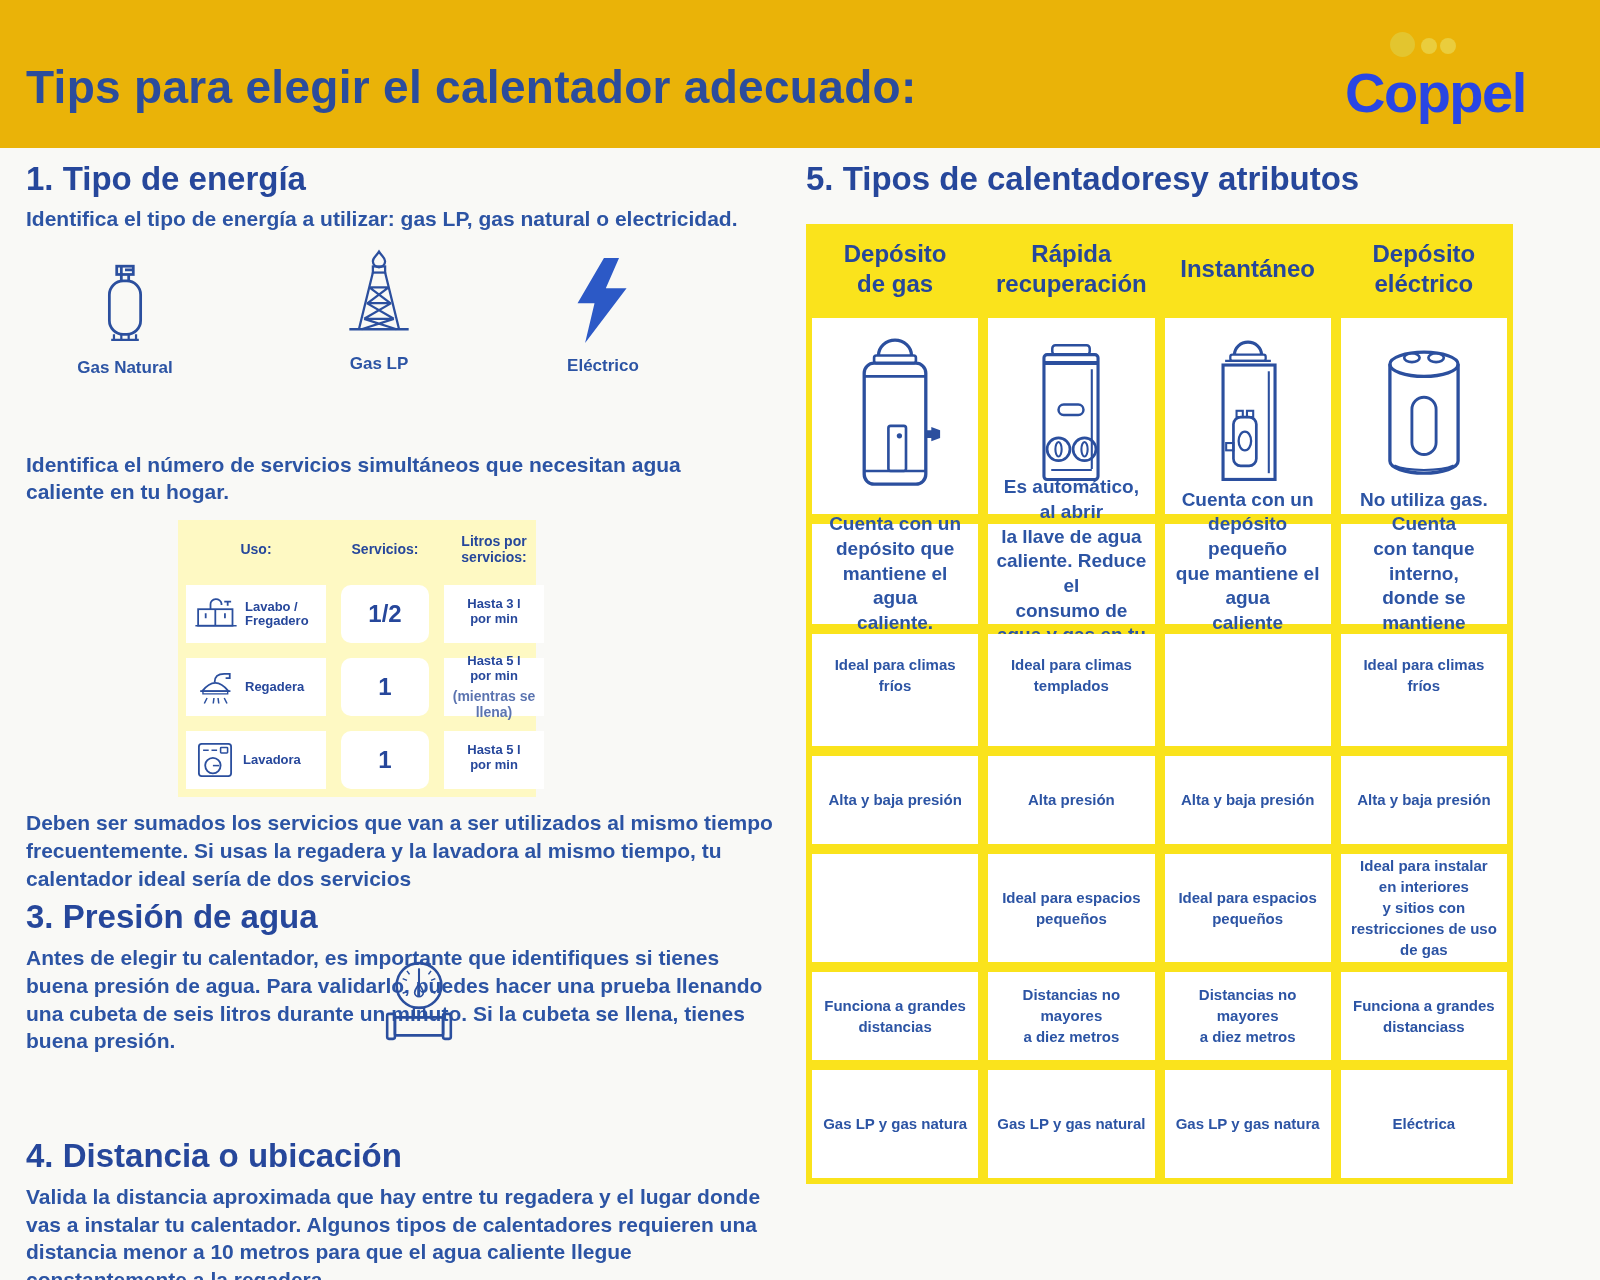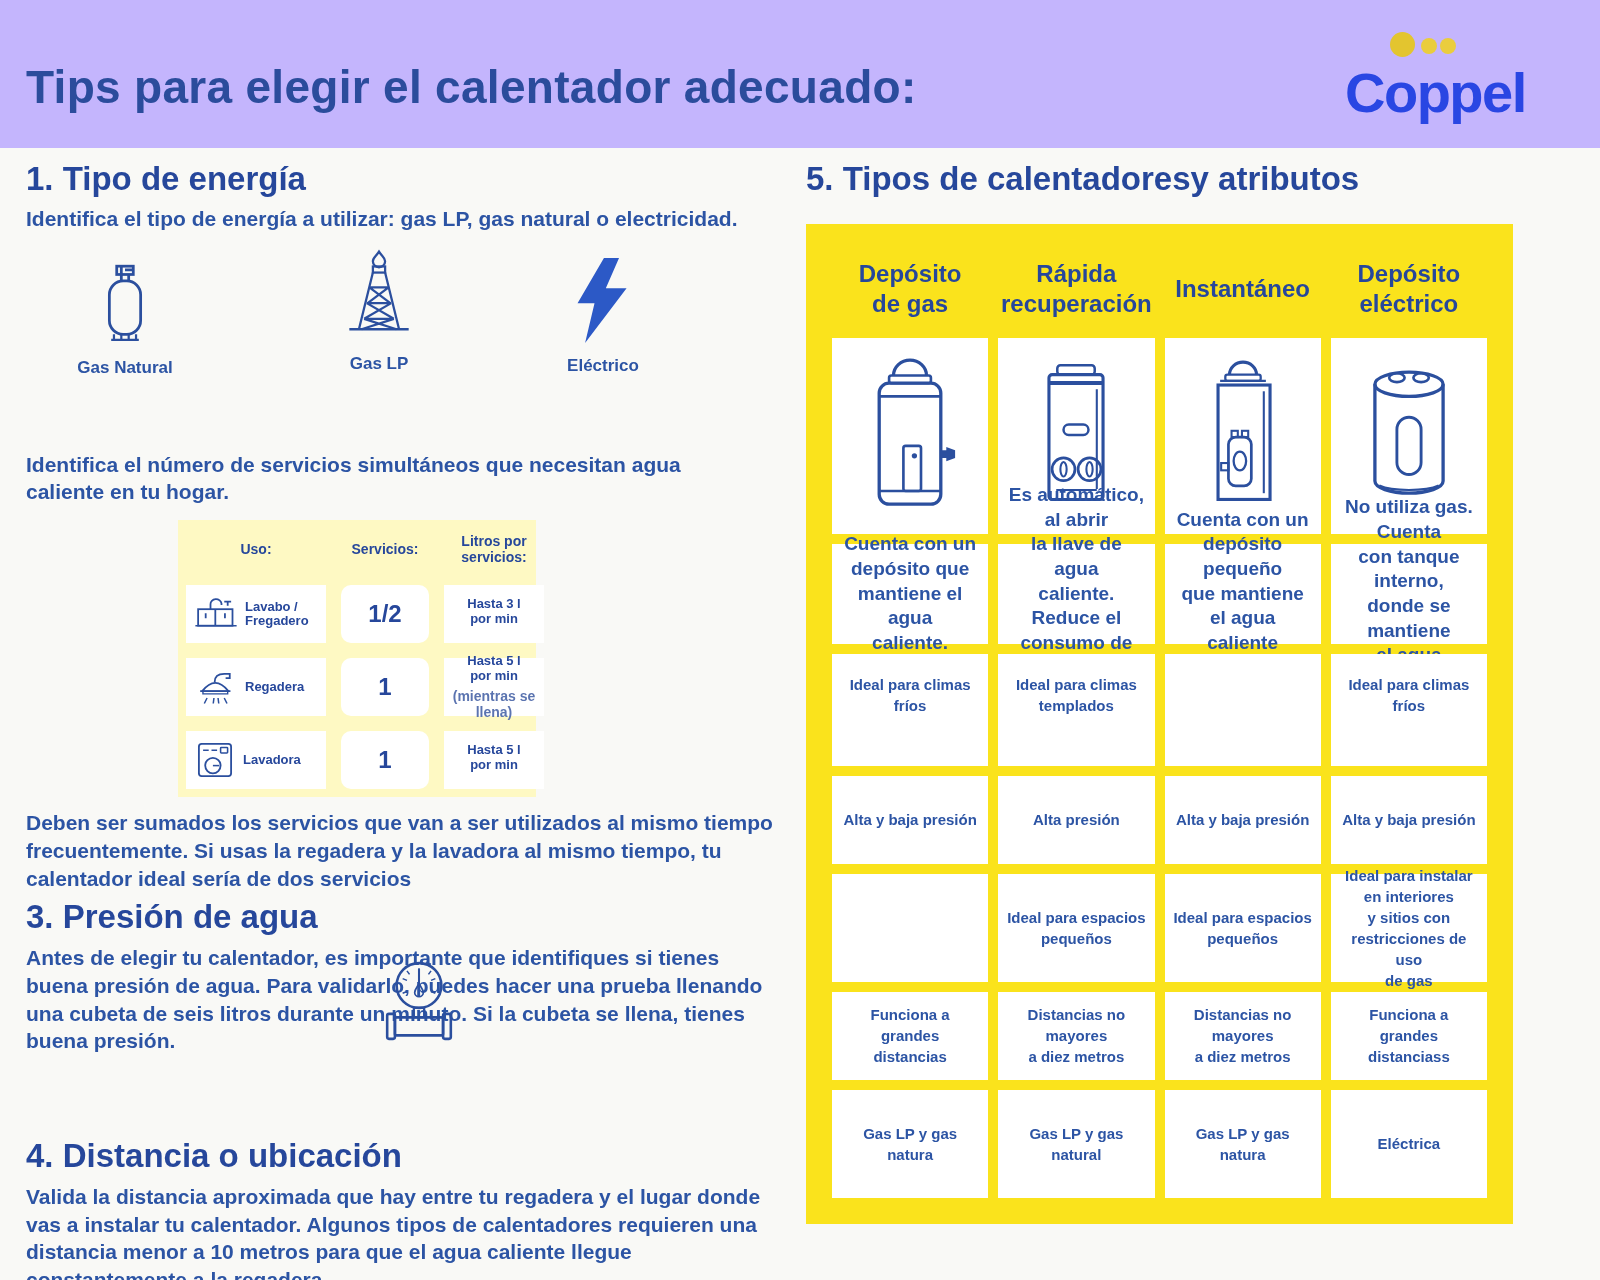--- a/index.html
+++ b/index.html
@@ -3,21 +3,21 @@
 <meta charset="utf-8">
 <style>
   * { margin:0; padding:0; box-sizing:border-box; }
   html,body { background:#e8e8e8; }
   body { font-family:"Liberation Sans", sans-serif; }
   .page{
     position:relative; width:1600px; height:1280px;
     background:#F9F9F6; overflow:hidden; margin:0 auto;
   }
   
-  .band{ position:absolute; left:0; top:0; width:1600px; height:148px; background:#c4b5fd; }
+  .band{ position:absolute; left:0; top:0; width:1600px; height:148px; background:#eab308; }
   .main-title{
     position:absolute; left:26px; top:60px; font-size:46px; font-weight:bold;
     color:#2B4C9C; letter-spacing:.3px;
   }
   .logo{ position:absolute; left:1345px; top:26px; width:180px; height:110px; }
   .logo-dot{ position:absolute; border-radius:50%; }
   .logo-dot.d1{ left:45px; top:6px;  width:25px; height:25px; background:#E3C52F; }
   .logo-dot.d2{ left:76px; top:12px; width:16px; height:16px; background:#EACD3D; }
   .logo-dot.d3{ left:95px; top:12px; width:16px; height:16px; background:#EACD3D; }
   .logo-text{
@@ -58,21 +58,21 @@
   .cap-lit .lmain{ font-size:13px; font-weight:bold; line-height:1.15; white-space:pre-line; }
   .cap-lit .lnote{ font-size:14px; font-weight:bold; color:#5b74b0; margin-top:4px; }
   .after-note{ margin-top:12px; }
   .sec3-title{ margin-top:6px; }
   .gauge-wrap{ position:absolute; left:348px; top:798px; width:90px; height:86px; }
   .sec4-title{ margin-top:82px; }
   
   .col-right{ position:absolute; left:806px; top:160px; width:707px; }
   .heater-table{
     margin-top:26px; display:grid; grid-template-columns:repeat(4,1fr); gap:10px;
-    background:#FAE31C; padding:26px;
+    background:#FAE31C; padding:6px;
   }
   .ht-h{
     font-size:24px; font-weight:bold; color:#26479B; height:78px;
     display:flex; align-items:center; justify-content:center; text-align:center; line-height:1.25;
   }
   .ht-c{
     background:#fff; display:flex; align-items:center; justify-content:center;
     text-align:center; color:#2C54A4; font-size:15px; font-weight:bold; line-height:1.4;
     padding:4px 8px; white-space:pre-line;
   }

